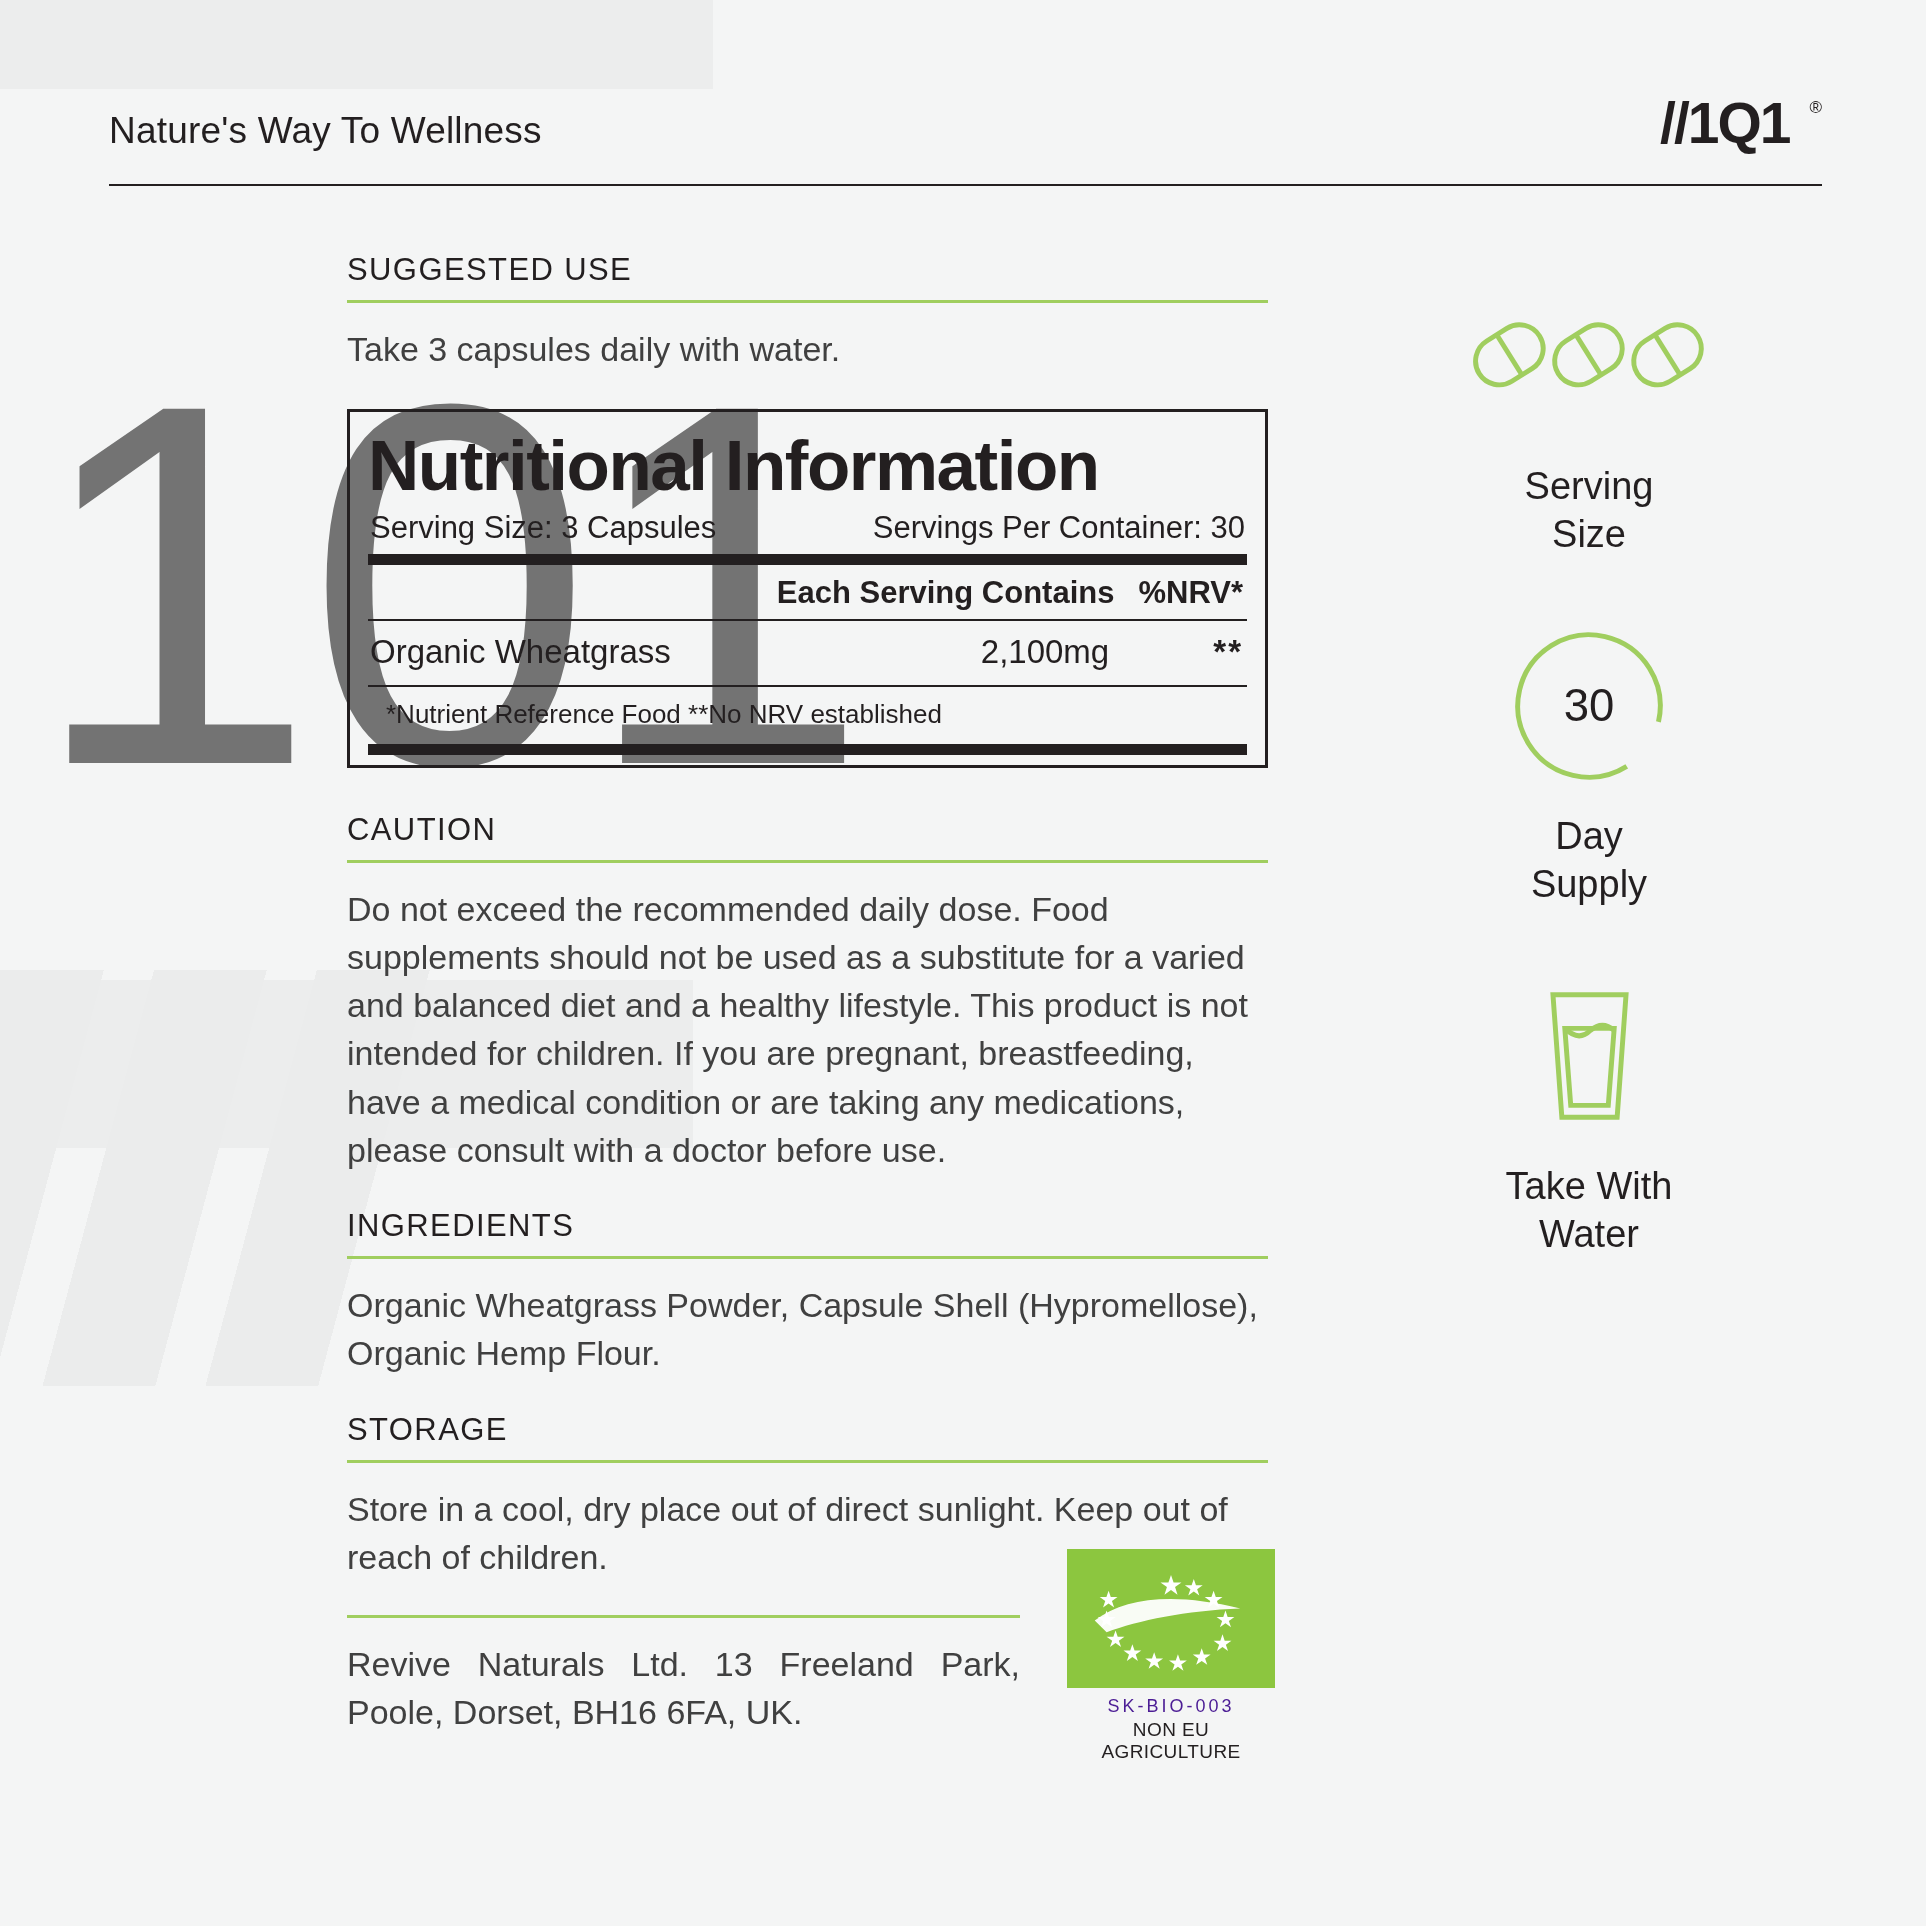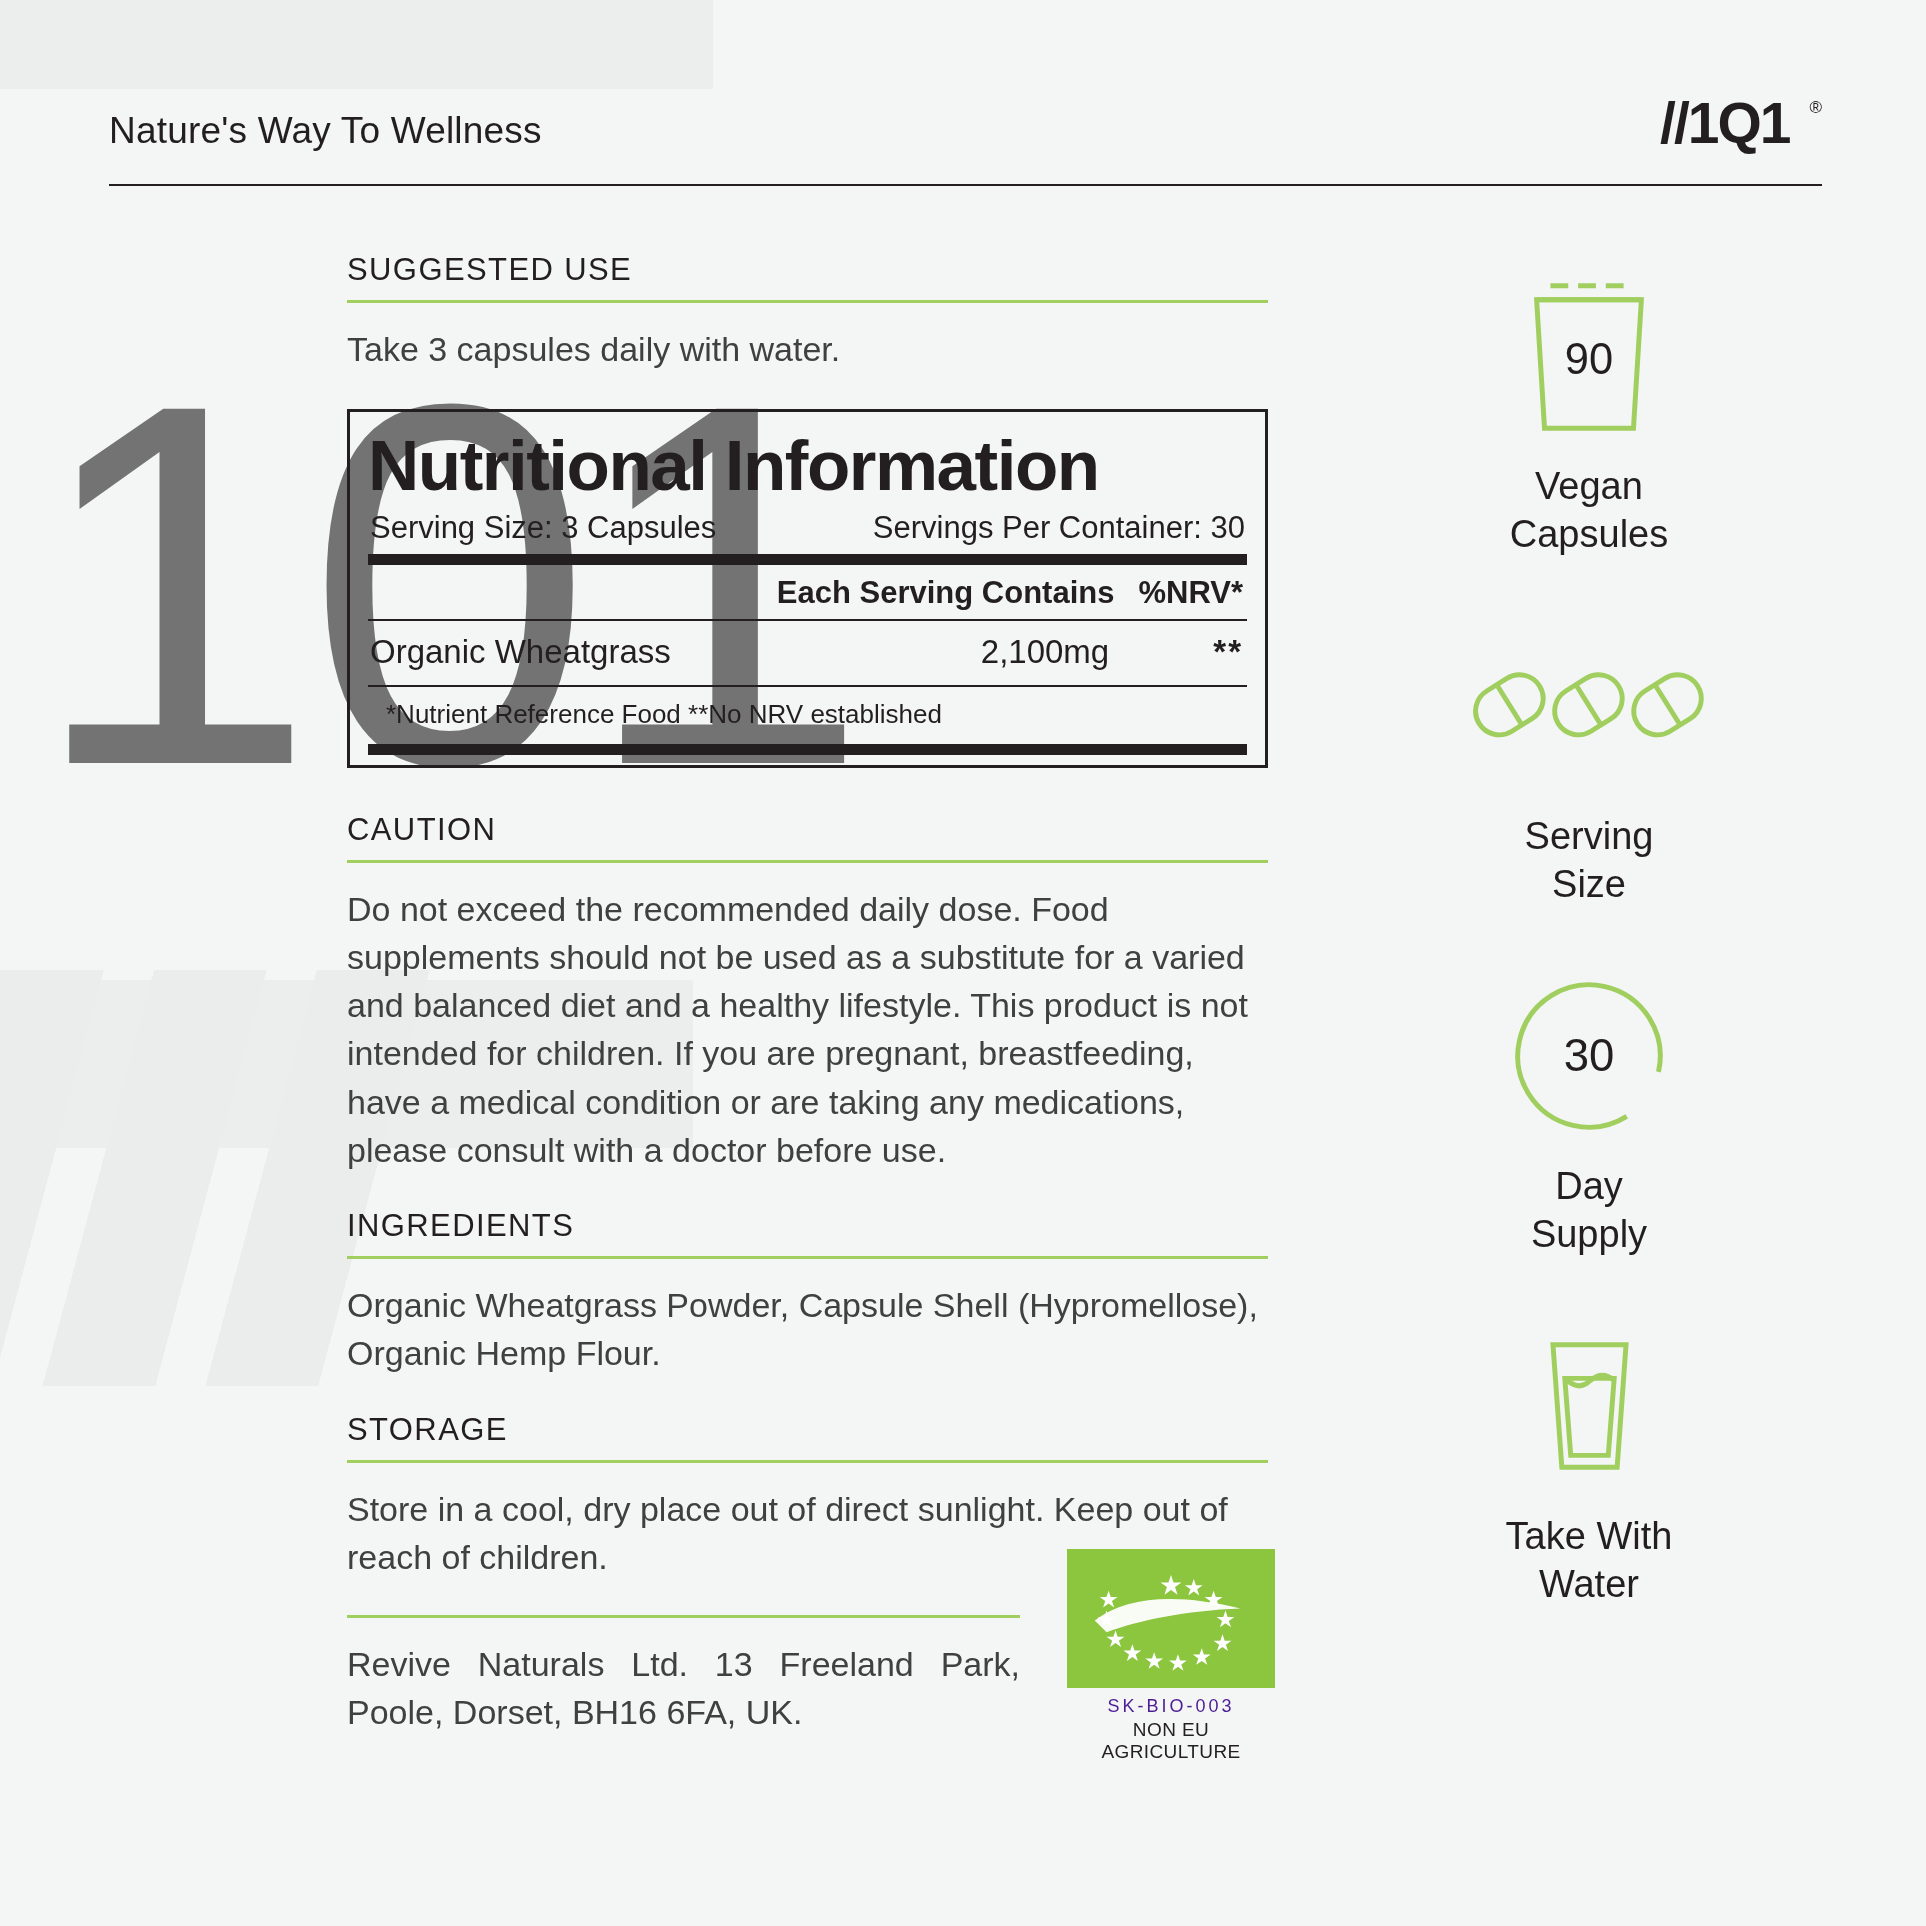--- a/index.html
+++ b/index.html
@@ -304,35 +304,20 @@
           <path d="M28 72 C 60 48, 110 44, 175 60 C 120 62, 72 72, 40 84 Z" opacity="0.95"></path>
         </g>
       </svg>
     </div>
     <div class="eu-code">SK-BIO-003</div>
     <div class="eu-sub">NON EU AGRICULTURE</div>
   </div>
 
   <div class="rail">
 
-    <div class="rail-item">
-      <div class="icon-wrap">
-        <svg width="188" height="173" viewBox="0 0 190 175" aria-hidden="true">
-          <path d="M42 30 L148 30 L140 160 L50 160 Z" fill="none" stroke="#a0ce5f" stroke-width="5"></path>
-          <path d="M42 30 L148 30" stroke="#a0ce5f" stroke-width="5"></path>
-          <path d="M56 16 h18 M84 16 h18 M112 16 h18" stroke="#a0ce5f" stroke-width="5"></path>
-          <path d="M42 30 L42 16 L148 16 L148 30" fill="none" stroke="#a0ce5f" stroke-width="5" opacity="0"></path>
-          <text x="95" y="105" text-anchor="middle" font-family="Liberation Sans, sans-serif" font-size="44" fill="#231f20">90</text>
-        </svg>
-      </div>
-      <div class="rail-label">
-        <span>Vegan</span><br>
-        <span>Capsules</span>
-      </div>
-    </div>
 
     <div class="rail-item">
       <div class="icon-wrap">
         <svg width="257" height="139" viewBox="0 0 260 140" aria-hidden="true">
           <g fill="none" stroke="#a0ce5f" stroke-width="5">
             <g transform="rotate(-32 50 70)">
               <rect x="14" y="44" width="72" height="48" rx="24"></rect>
               <line x1="50" y1="44" x2="50" y2="92"></line>
             </g>
             <g transform="rotate(-32 130 70)">

